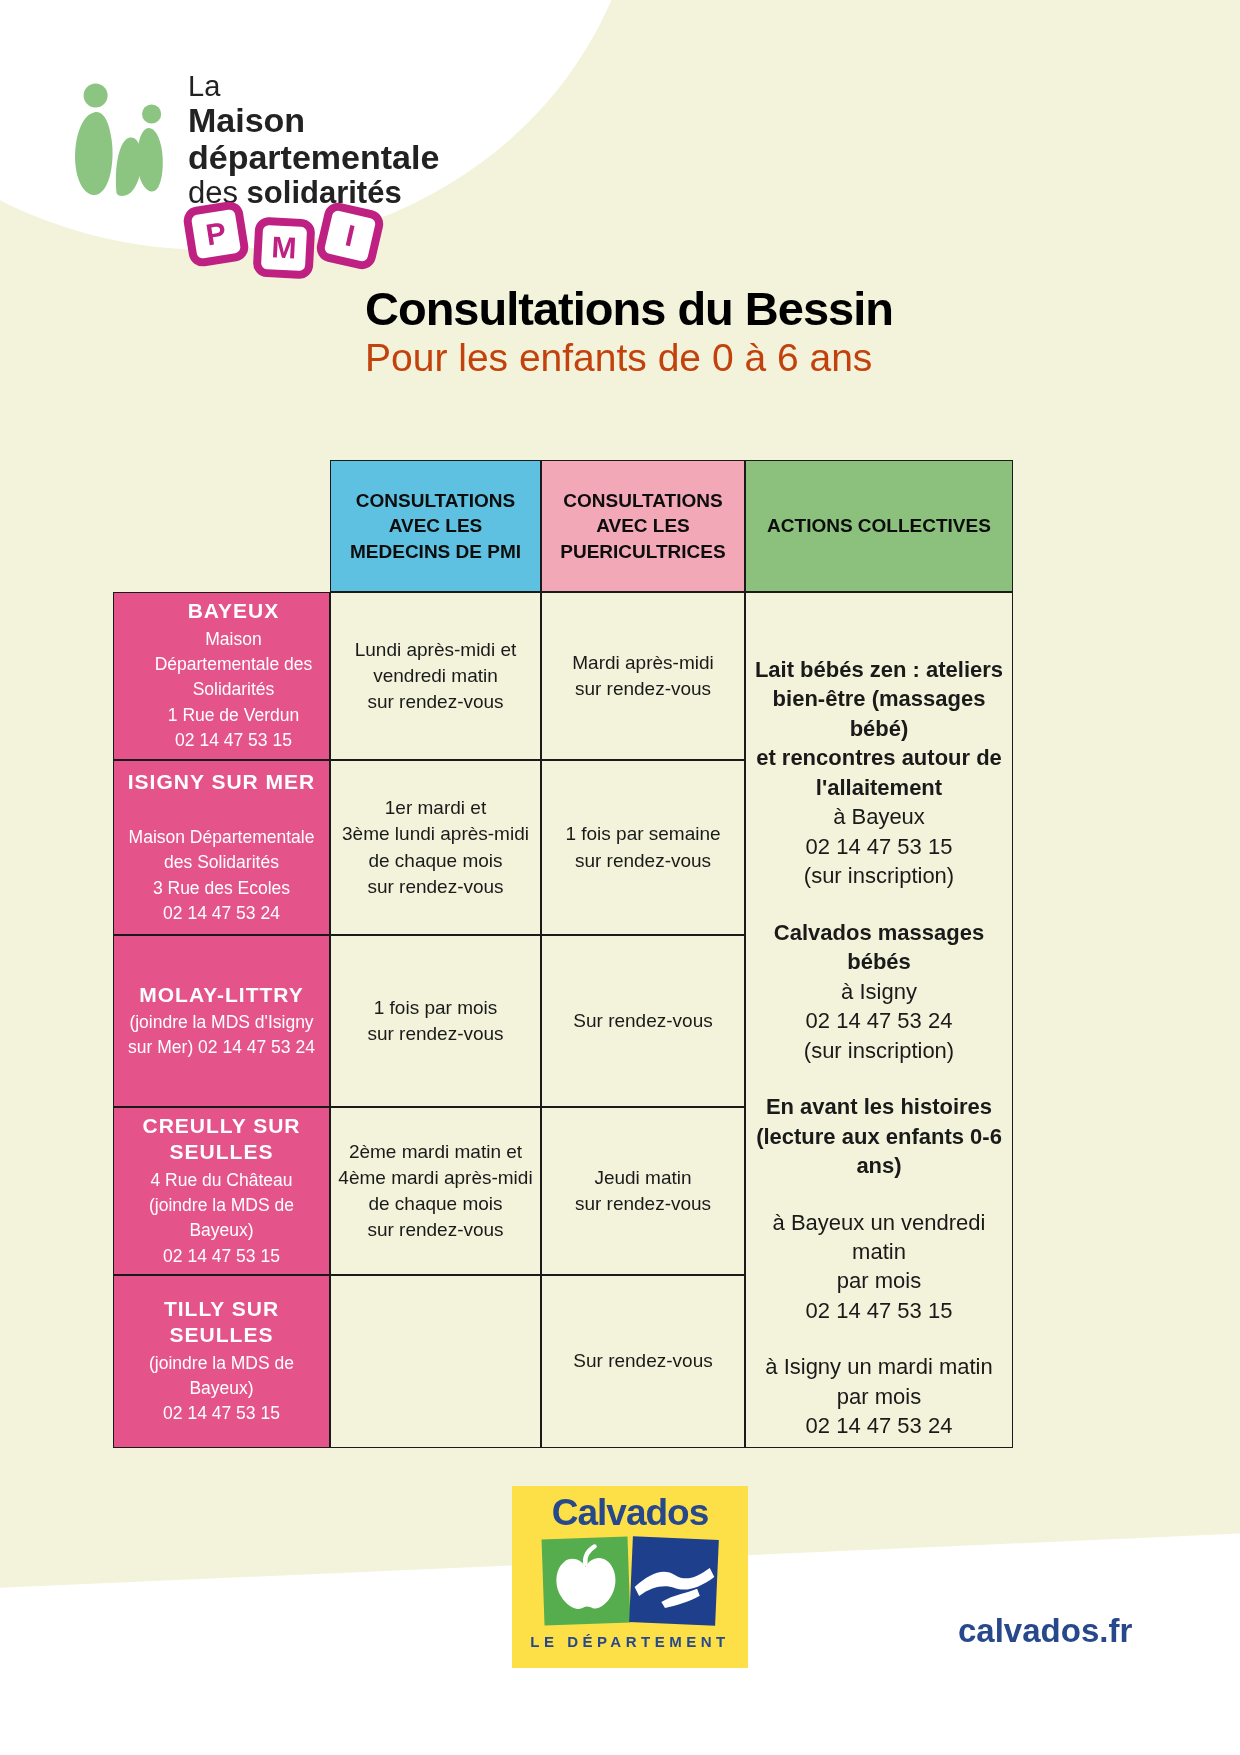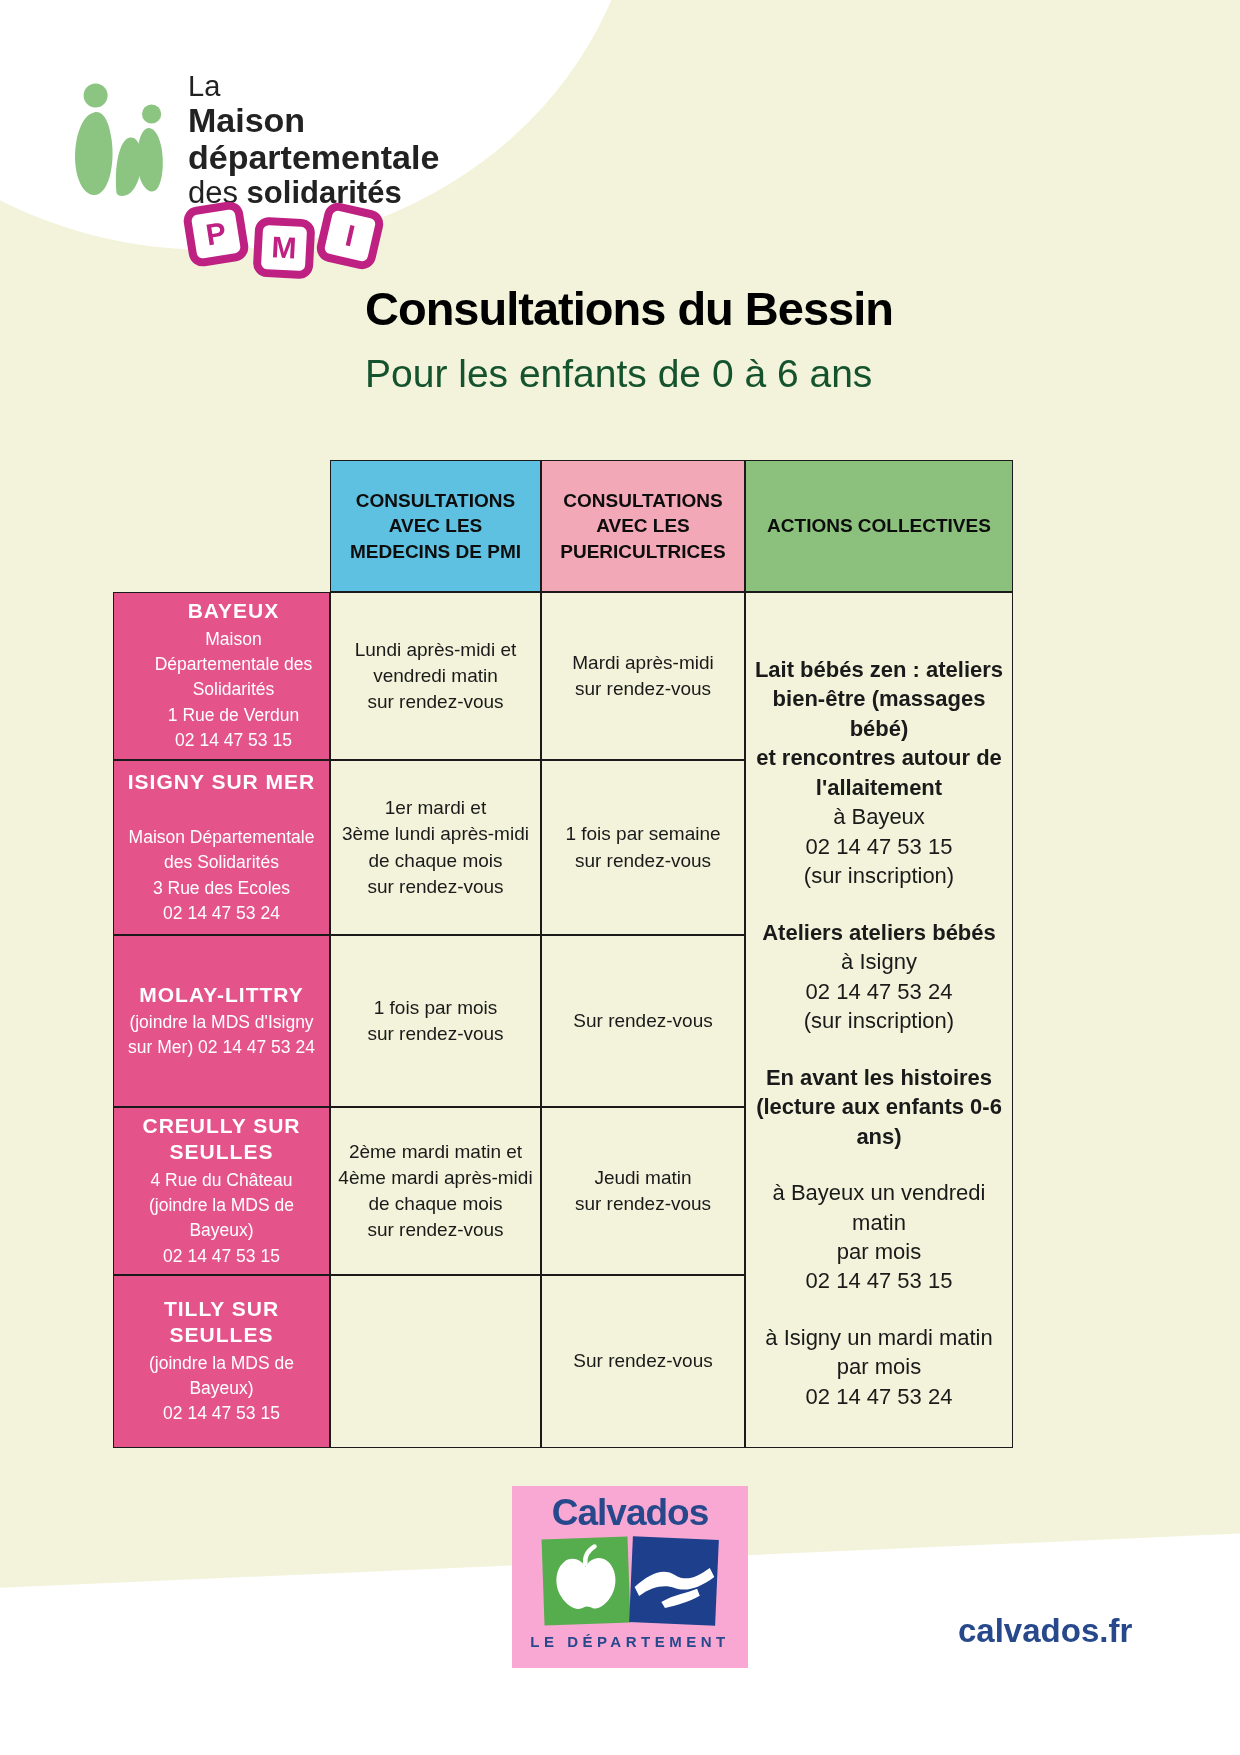--- a/index.html
+++ b/index.html
@@ -22,21 +22,21 @@
   .pmi-block{position:absolute;width:44px;height:44px;background:#fff;
              border:8px solid #be2181;border-radius:14px;display:flex;
              align-items:center;justify-content:center;color:#be2181;
              font-weight:700;font-size:30px;}
   .pmi-p{left:4px;top:6px;transform:rotate(-9deg);}
   .pmi-m{left:72px;top:20px;transform:rotate(3deg);}
   .pmi-i{left:138px;top:8px;transform:rotate(13deg);}
   
   .titles{position:absolute;left:365px;top:281px;}
   .page-title{font-size:47px;font-weight:700;letter-spacing:-1px;color:#000;}
-  .page-subtitle{font-size:39px;font-weight:400;margin-top:16px;color:#14532d;}
+  .page-subtitle{font-size:39px;font-weight:400;margin-top:0;color:#c2410c;}
   
   .tbl{position:absolute;left:113px;top:460px;display:grid;
        grid-template-columns:217px 211px 204px 268px;
        grid-template-rows:132px 168px 175px 172px 168px 173px;}
   .cell{border:1.5px solid #1a1a1a;display:flex;flex-direction:column;
         align-items:center;justify-content:center;text-align:center;}
   .hdr{font-weight:700;font-size:19px;line-height:1.32;padding:0 6px;color:#0d0d0d;}
   .hdr-med{background:#5ec1e2;}
   .hdr-pue{background:#f3a8b7;}
   .hdr-act{background:#8cc17d;}
@@ -44,21 +44,21 @@
   .loc{background:#e4548a;color:#ffffff;padding:6px 8px;}
   .loc-name{font-weight:700;font-size:21px;letter-spacing:1px;line-height:1.25;}
   .loc-details{font-size:17.5px;line-height:1.45;white-space:pre-line;margin-top:2px;}
   .sched{font-size:19px;line-height:1.38;white-space:pre-line;padding:4px 6px;}
   .actions{justify-content:flex-start;padding:62px 8px 10px 8px;}
   .action-block{margin-bottom:27px;}
   .ab{font-weight:700;}
   .ab,.an{font-size:22px;line-height:1.34;white-space:pre-line;}
   
   .cal-box{position:absolute;left:512px;top:1486px;width:236px;height:182px;
-           background:#f9a8d4;display:flex;flex-direction:column;align-items:center;}
+           background:#fde047;display:flex;flex-direction:column;align-items:center;}
   .cal-name{font-size:37px;font-weight:700;color:#27498c;letter-spacing:-1px;margin-top:6px;}
   .cal-squares{display:flex;gap:2px;margin-top:4px;}
   .sq{width:86px;height:86px;}
   .sq-green{background:#56ad4e;transform:rotate(-2deg);}
   .sq-navy{background:#1d3f8c;transform:rotate(2.5deg);}
   .cal-tagline{font-size:15px;font-weight:700;letter-spacing:4.5px;color:#27498c;margin-top:9px;}
   .website{position:absolute;left:958px;top:1612px;font-size:33px;font-weight:700;color:#27498c;}
 </style>
 </head>
 <body>
@@ -159,21 +159,21 @@
     <div class="action-block">
       <div class="ab">Lait bébés zen : ateliers
 bien-être (massages bébé)
 et rencontres autour de
 l'allaitement</div>
       <div class="an">à Bayeux
 02 14 47 53 15
 (sur inscription)</div>
     </div>
     <div class="action-block">
-      <div class="ab">Ateliers ateliers bébés</div>
+      <div class="ab">Calvados massages bébés</div>
       <div class="an">à Isigny
 02 14 47 53 24
 (sur inscription)</div>
     </div>
     <div class="action-block">
       <div class="ab">En avant les histoires
 (lecture aux enfants 0-6 ans)</div>
       <div class="an"></div>
     </div>
     <div class="action-block">

